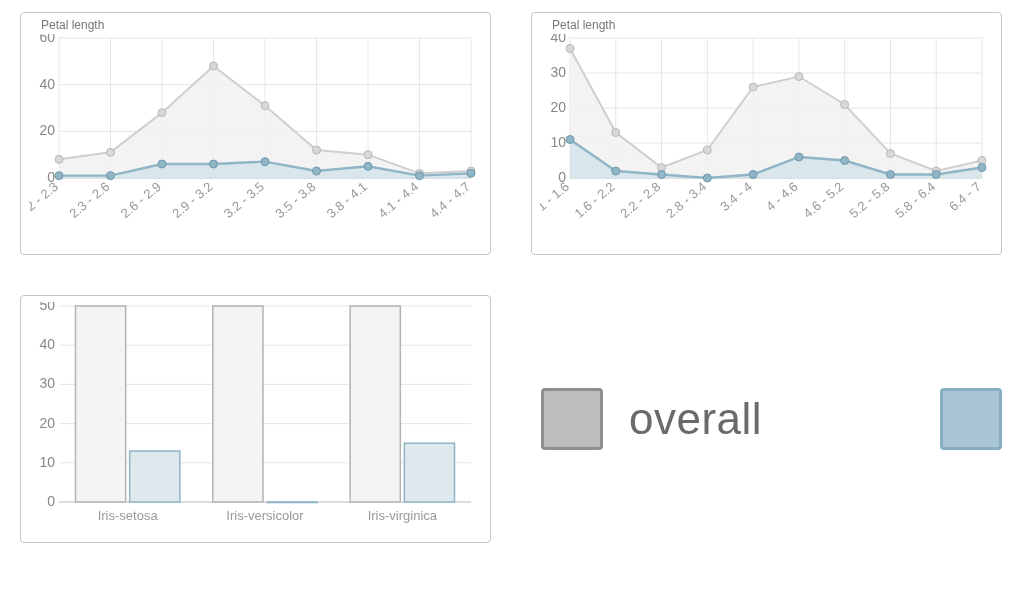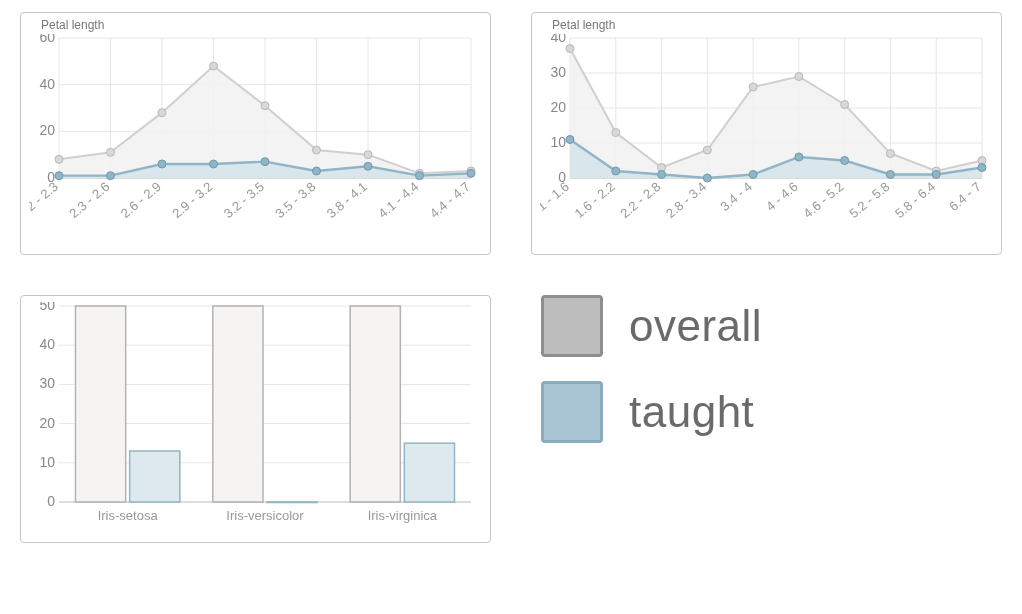--- a/index.html
+++ b/index.html
@@ -88,23 +88,23 @@
   }
   .pt-taught {
     fill: #8fb5c6;
     stroke: #6f99ac;
     stroke-width: 1;
   }
 
   
   .legend {
     display: flex;
-    flex-direction: column;
+    flex-direction: row;
     gap: 24px;
-    justify-content: flex-start;
+    justify-content: space-between;
     padding-left: 10px;
   }
   .legend-row {
     display: flex;
     align-items: center;
     gap: 26px;
   }
   .legend-swatch {
     width: 62px;
     height: 62px;
@@ -275,18 +275,17 @@
         </svg>
     </div>
 
     <div class="legend">
       <div class="legend-row">
         <div class="legend-swatch overall"></div>
         <div class="legend-label">overall</div>
       </div>
       <div class="legend-row">
         <div class="legend-swatch taught"></div>
-        <div class="legend-label">taught</div>
       </div>
     </div>
 
   </div>
 </div>
 
 </body></html>

